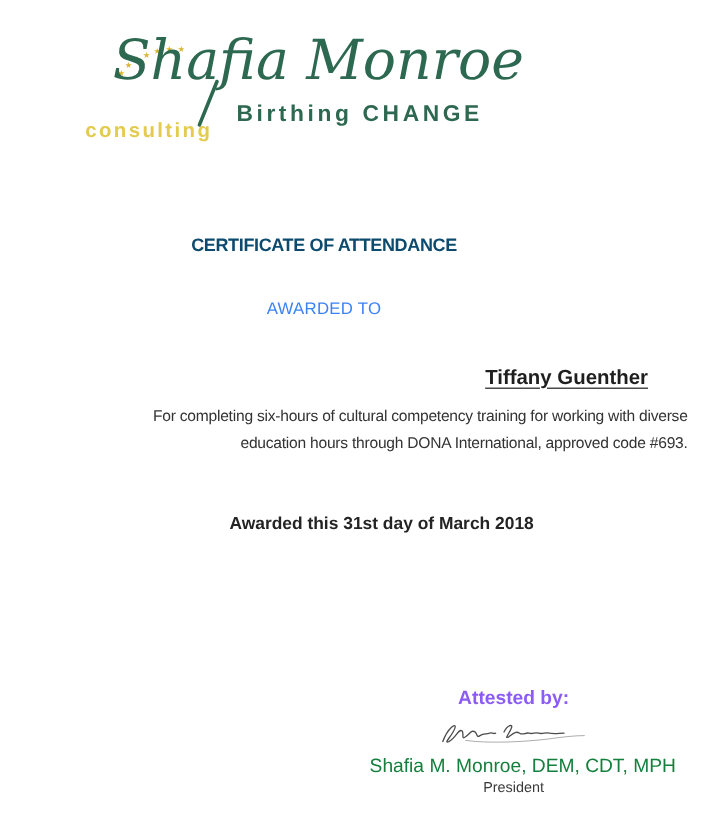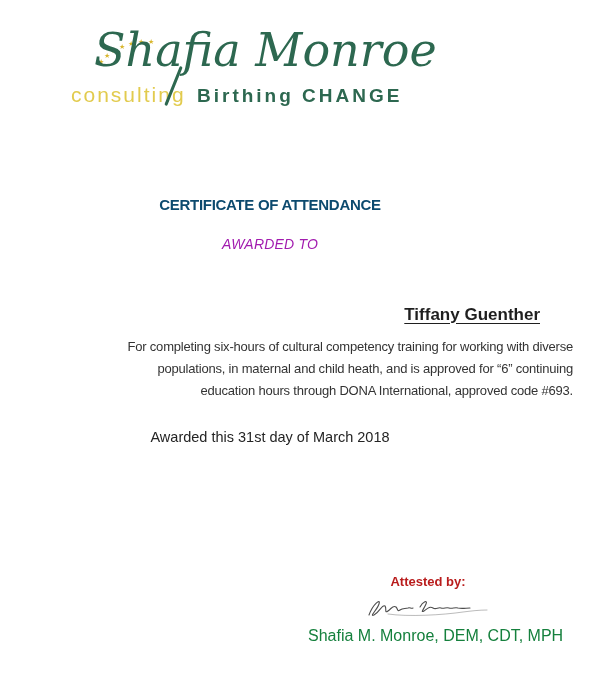--- a/index.html
+++ b/index.html
@@ -26,25 +26,26 @@
     letter-spacing: 0px;
     white-space: nowrap;
   }
   .logo-star {
     position: absolute;
     font-size: 7px;
     color: var(--star-gold);
     line-height: 7px;
   }
   .logo-consulting {
-    position: absolute; left: 71px; top: 83px;
-    font-size: 21px; line-height: 23px;
+    position: absolute; left: 71px; top: 97px;
+    font-size: 17px; line-height: 23px;
     letter-spacing: 2px;
     color: var(--gold);
     white-space: nowrap;
+    font-weight: bold;
   }
   .logo-slash {
     position: absolute; left: 172px; top: 65px;
     width: 3px; height: 42px;
     background: var(--green);
     transform: rotate(22deg);
     border-radius: 2px;
   }
   .logo-tagline {
     position: absolute; left: 197px; top: 85px;
@@ -59,51 +60,51 @@
   .cx   { position: absolute; left: 0; width: 540px; text-align: center; }
   .cxn  { position: absolute; left: 30px; width: 510px; text-align: right; }
 
   .cert-title {
     top: 196px;
     font-size: 15px; font-weight: bold;
     letter-spacing: -0.3px;
     color: #0c4a6e;
   }
   .awarded-to {
-    top: 236px;
+    top: 249px;
     font-size: 14px;
     letter-spacing: 0.2px;
-    color: #a21caf;
-    font-style: italic;
+    color: #3b82f6;
   }
   .recipient {
     top: 305px;
     font-size: 17px; font-weight: bold;
     color: #1f1f1f;
     text-decoration: underline;
     text-underline-offset: 3px;
   }
   .body-text {
     position: absolute; left: 68px; top: 336px; width: 505px;
     font-size: 13px;
     line-height: 22px;
     letter-spacing: -0.2px;
     color: #333333;
     text-align: right;
   }
   .body-text div { white-space: nowrap; }
   .date-line {
     top: 429px;
-    font-size: 14.5px; font-weight: normal;
+    font-size: 14.5px; font-weight: bold;
     color: #242424;
+    margin-left: 48px;
   }
 
   
   .attestation { position: absolute; left: 308px; top: 574px; width: 240px; text-align: center; }
-  .attested-label { font-size: 13px; font-weight: bold; color: #b91c1c; }
+  .attested-label { font-size: 16px; font-weight: bold; color: #8b5cf6; }
   .signature-wrap { margin-top: 6px; height: 30px; }
   .signature-wrap svg { display: inline-block; }
   .signatory-name {
     margin-top: 2px;
     font-size: 16px; color: #15803d; white-space: nowrap;
   }
   .signatory-title { font-size: 12px; color: #3a3a3a; margin-top: 1px; }
 </style>
 </head>
 <body>
@@ -124,33 +125,33 @@
     <div class="logo-slash"></div>
     <div class="logo-tagline">Birthing CHANGE</div>
   </div>
 
   <div class="cx cert-title">CERTIFICATE OF ATTENDANCE</div>
   <div class="cx awarded-to">AWARDED TO</div>
   <div class="cxn recipient">Tiffany Guenther</div>
 
   <div class="body-text">
     <div>For completing six-hours of cultural competency training for working with diverse</div>
-    <div>populations, in maternal and child heath, and is approved for “6” continuing</div>
     <div>education hours through DONA International, approved code #693.</div>
   </div>
 
   <div class="cx date-line">Awarded this 31st day of March 2018</div>
 
   <div class="attestation">
     <div class="attested-label">Attested by:</div>
     <div class="signature-wrap">
       <svg width="130" height="28" viewBox="0 0 130 28">
         <g fill="none" stroke="#4d4d4d" stroke-width="1.1" stroke-linecap="round">
           <path d="M6 20 C10 9 18 3 16 9 C14 15 6 22 11 20 C17 17 19 9 22 11 C24 13 21 19 25 16 C29 13 30 10 33 12 C35 14 34 17 37 15 C40 13 42 14 45 13 C47 12 48 14 50 13"></path>
           <path d="M57 12 C60 6 65 5 63 9 C61 14 57 18 61 16 C65 13 67 11 70 13 C73 15 75 12 78 13 C81 14 83 12 86 13 C89 14 92 12 95 13 C99 14 103 13 107 13"></path>
           <path d="M25 19 C45 22 80 20 100 17 C108 16 116 15 124 15" stroke-width="0.7" opacity="0.55"></path>
         </g>
       </svg>
     </div>
     <div class="signatory-name">Shafia M. Monroe, DEM, CDT, MPH</div>
+    <div class="signatory-title">President</div>
   </div>
 
 </div>
 
 </body></html>

